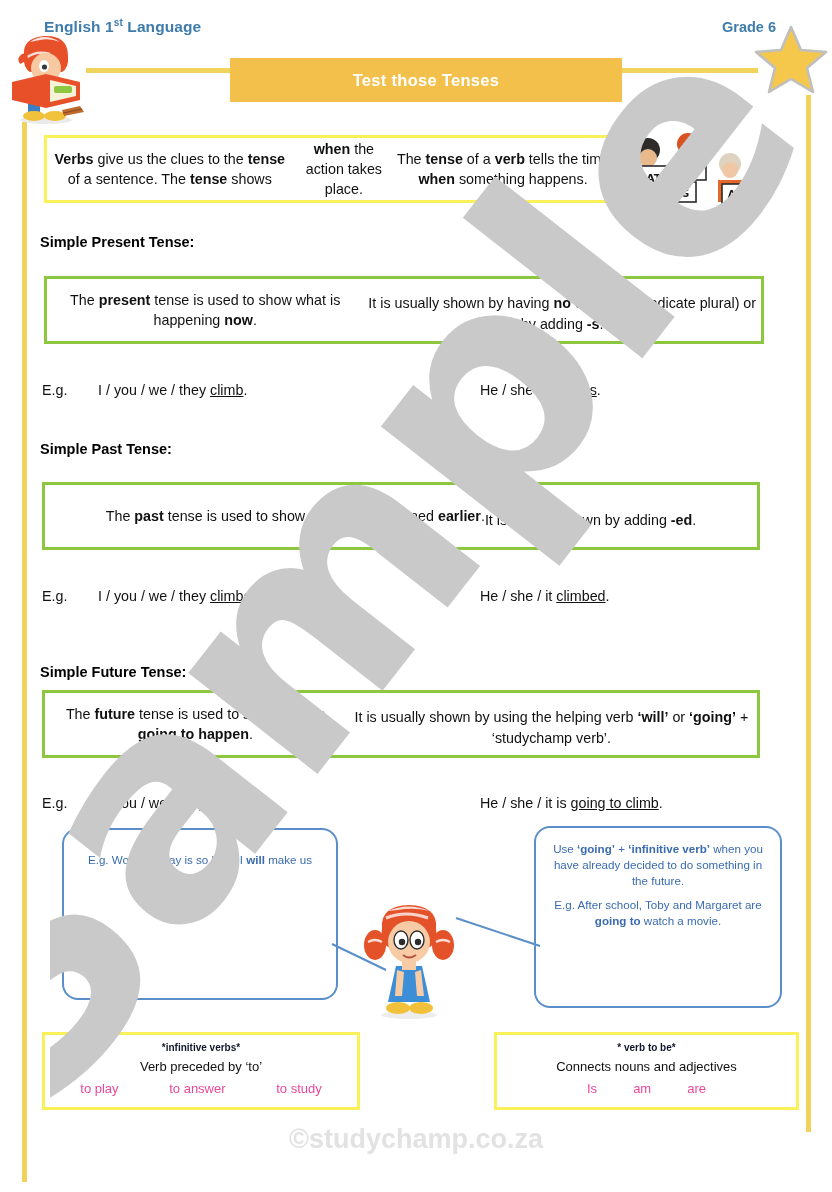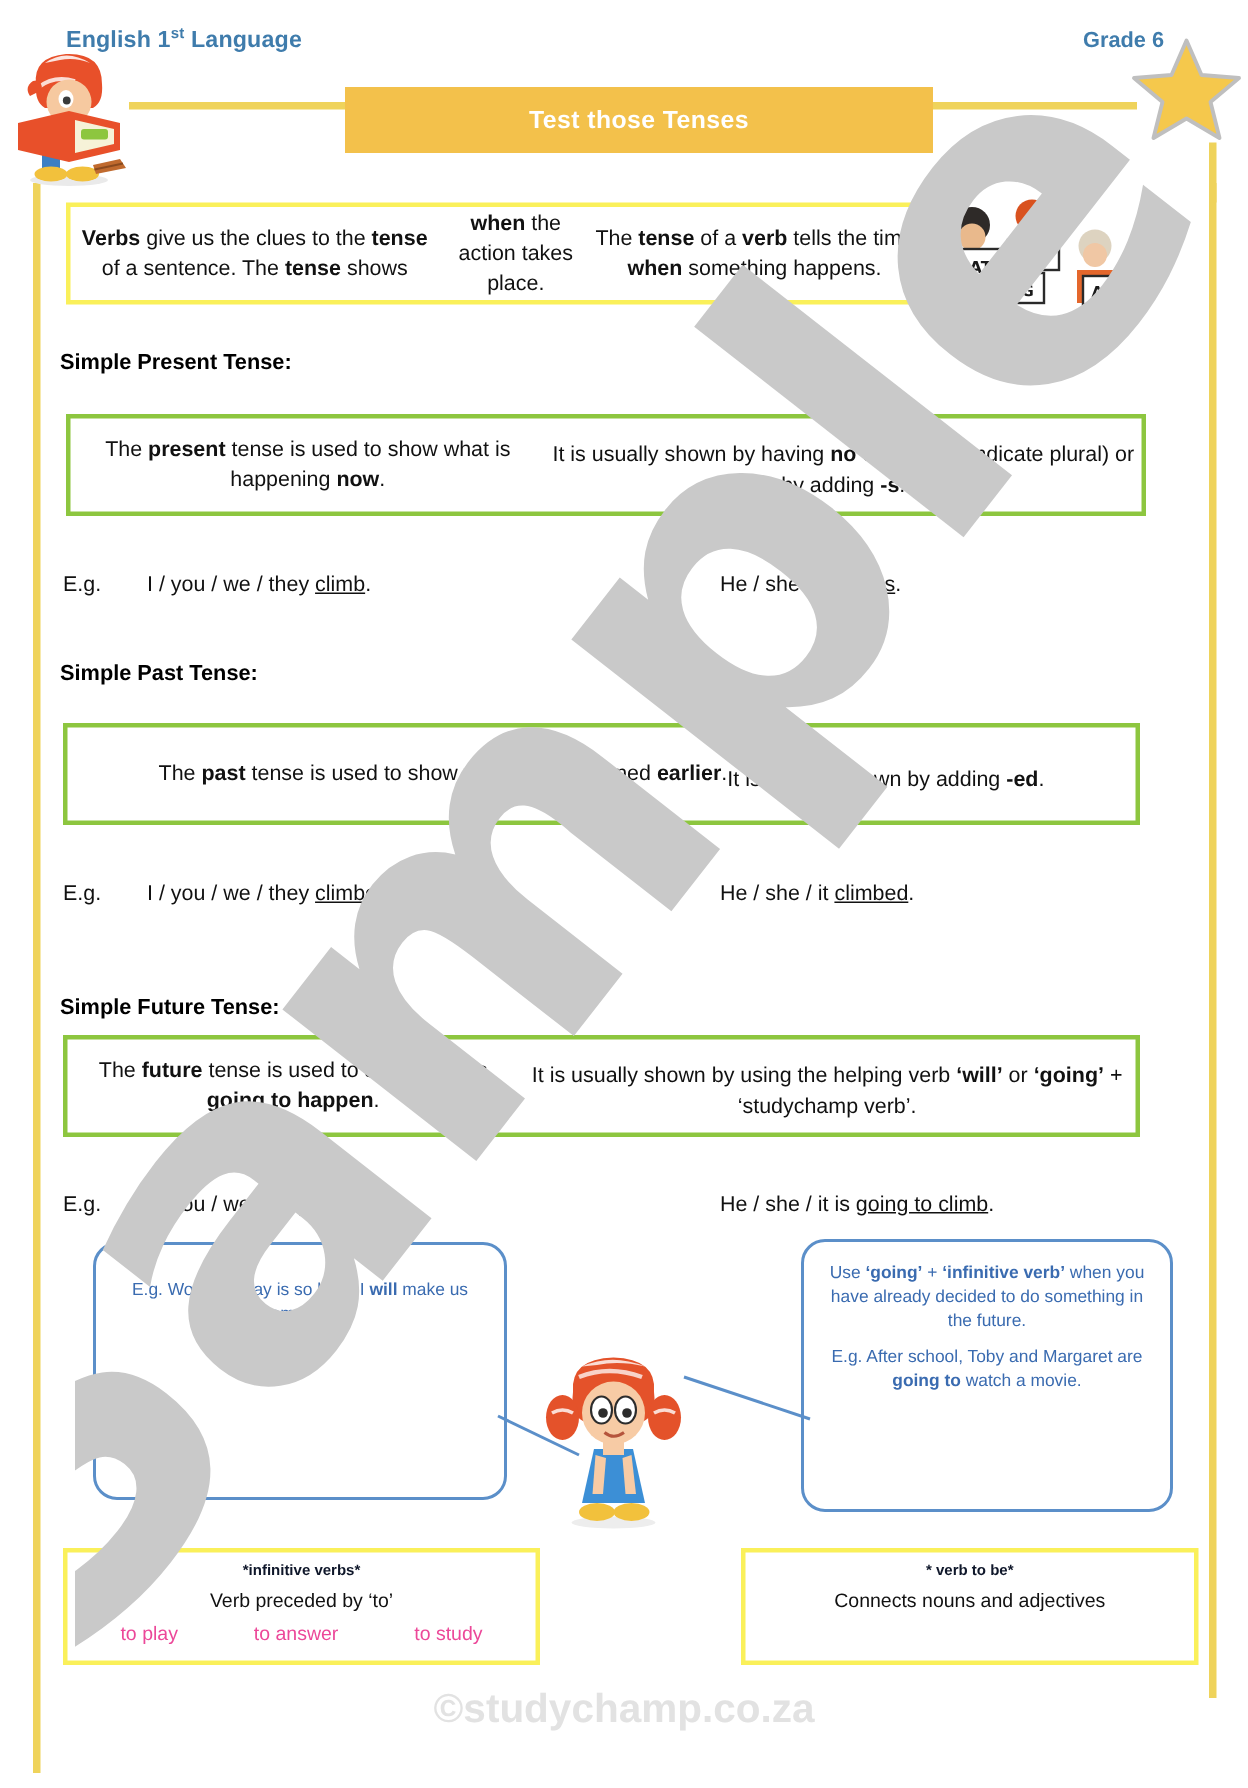--- a/index.html
+++ b/index.html
@@ -338,20 +338,25 @@
     <div class="words">
       <span>to play</span>
       <span>to answer</span>
       <span>to study</span>
     </div>
   </div>
 
   <div class="infobox" style="left:455px; top:1032px; width:305px; height:78px;margin-left:39px;">
     <div class="t">* verb to be*</div>
     <div class="s">Connects nouns and adjectives</div>
+    <div class="words" style="padding:0 72px">
+      <span>Is</span>
+      <span>am</span>
+      <span>are</span>
+    </div>
   </div>
 
   <svg class="wm-sample" viewBox="0 0 760 1120">
     <text x="380" y="600" font-size="300" text-anchor="middle" transform="rotate(-52 380 600)">Sample</text>
   </svg>
 
   <div class="wm-footer">©studychamp.co.za</div>
 
 </div>
 

